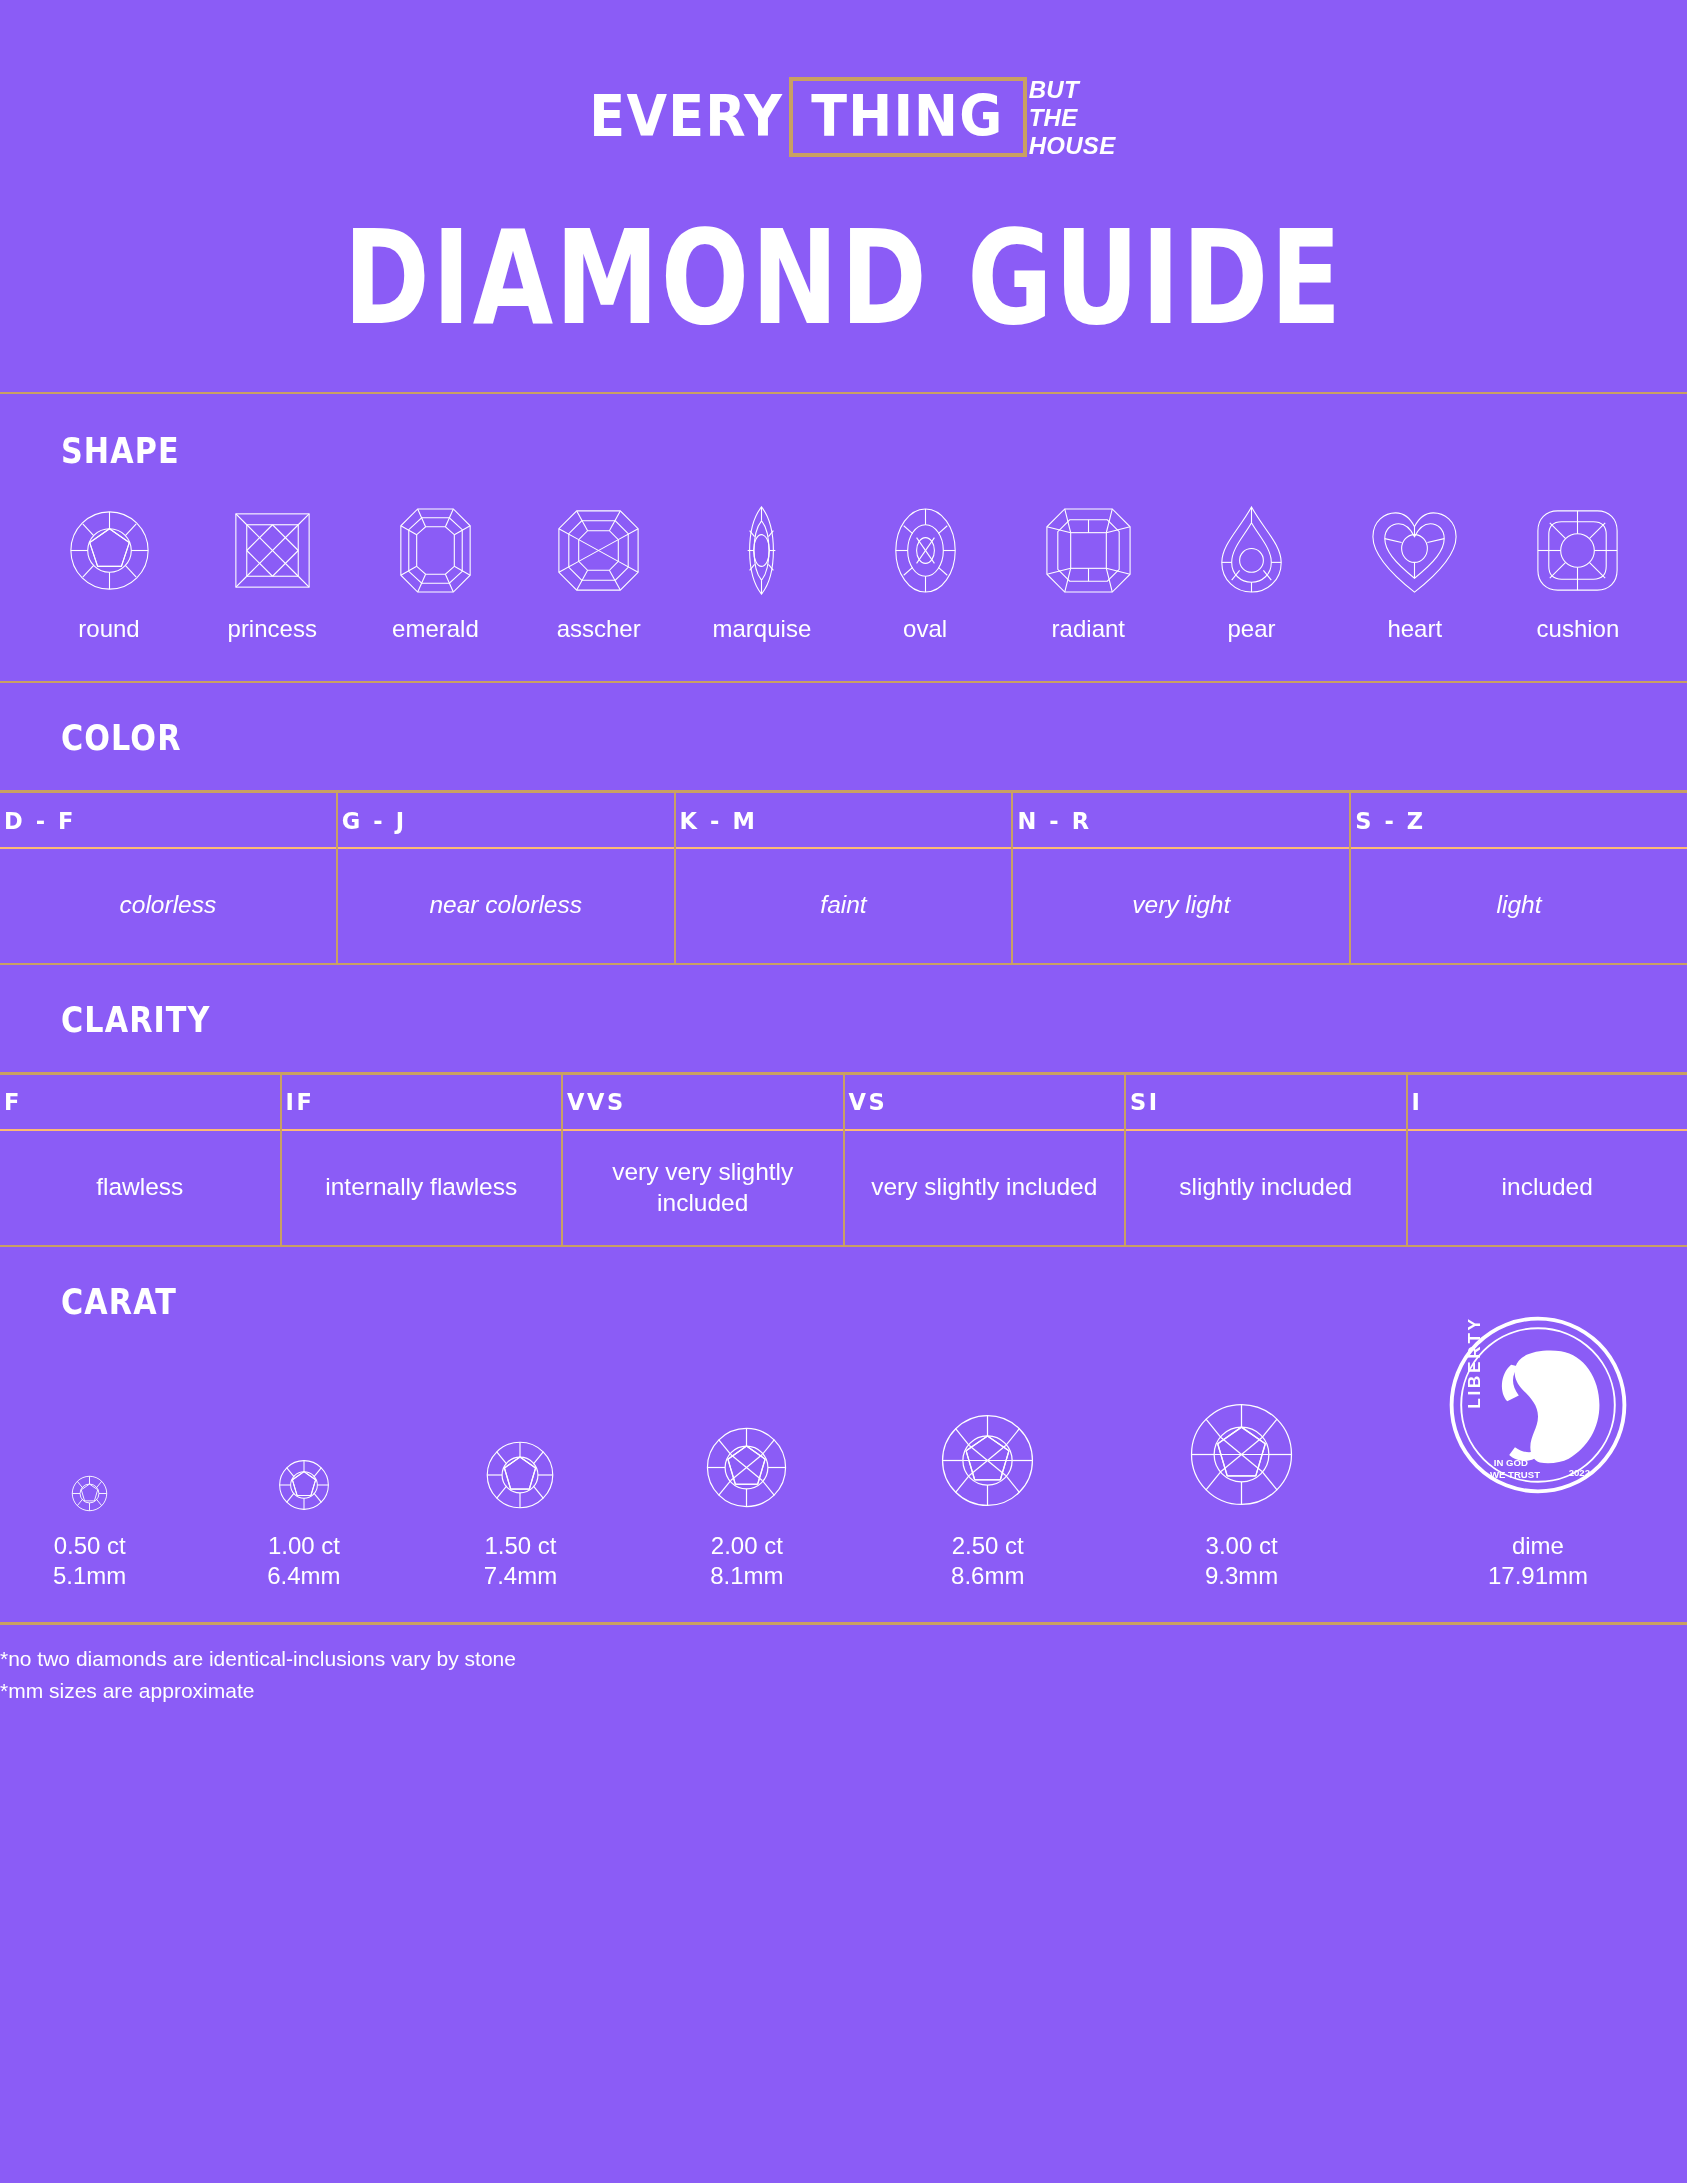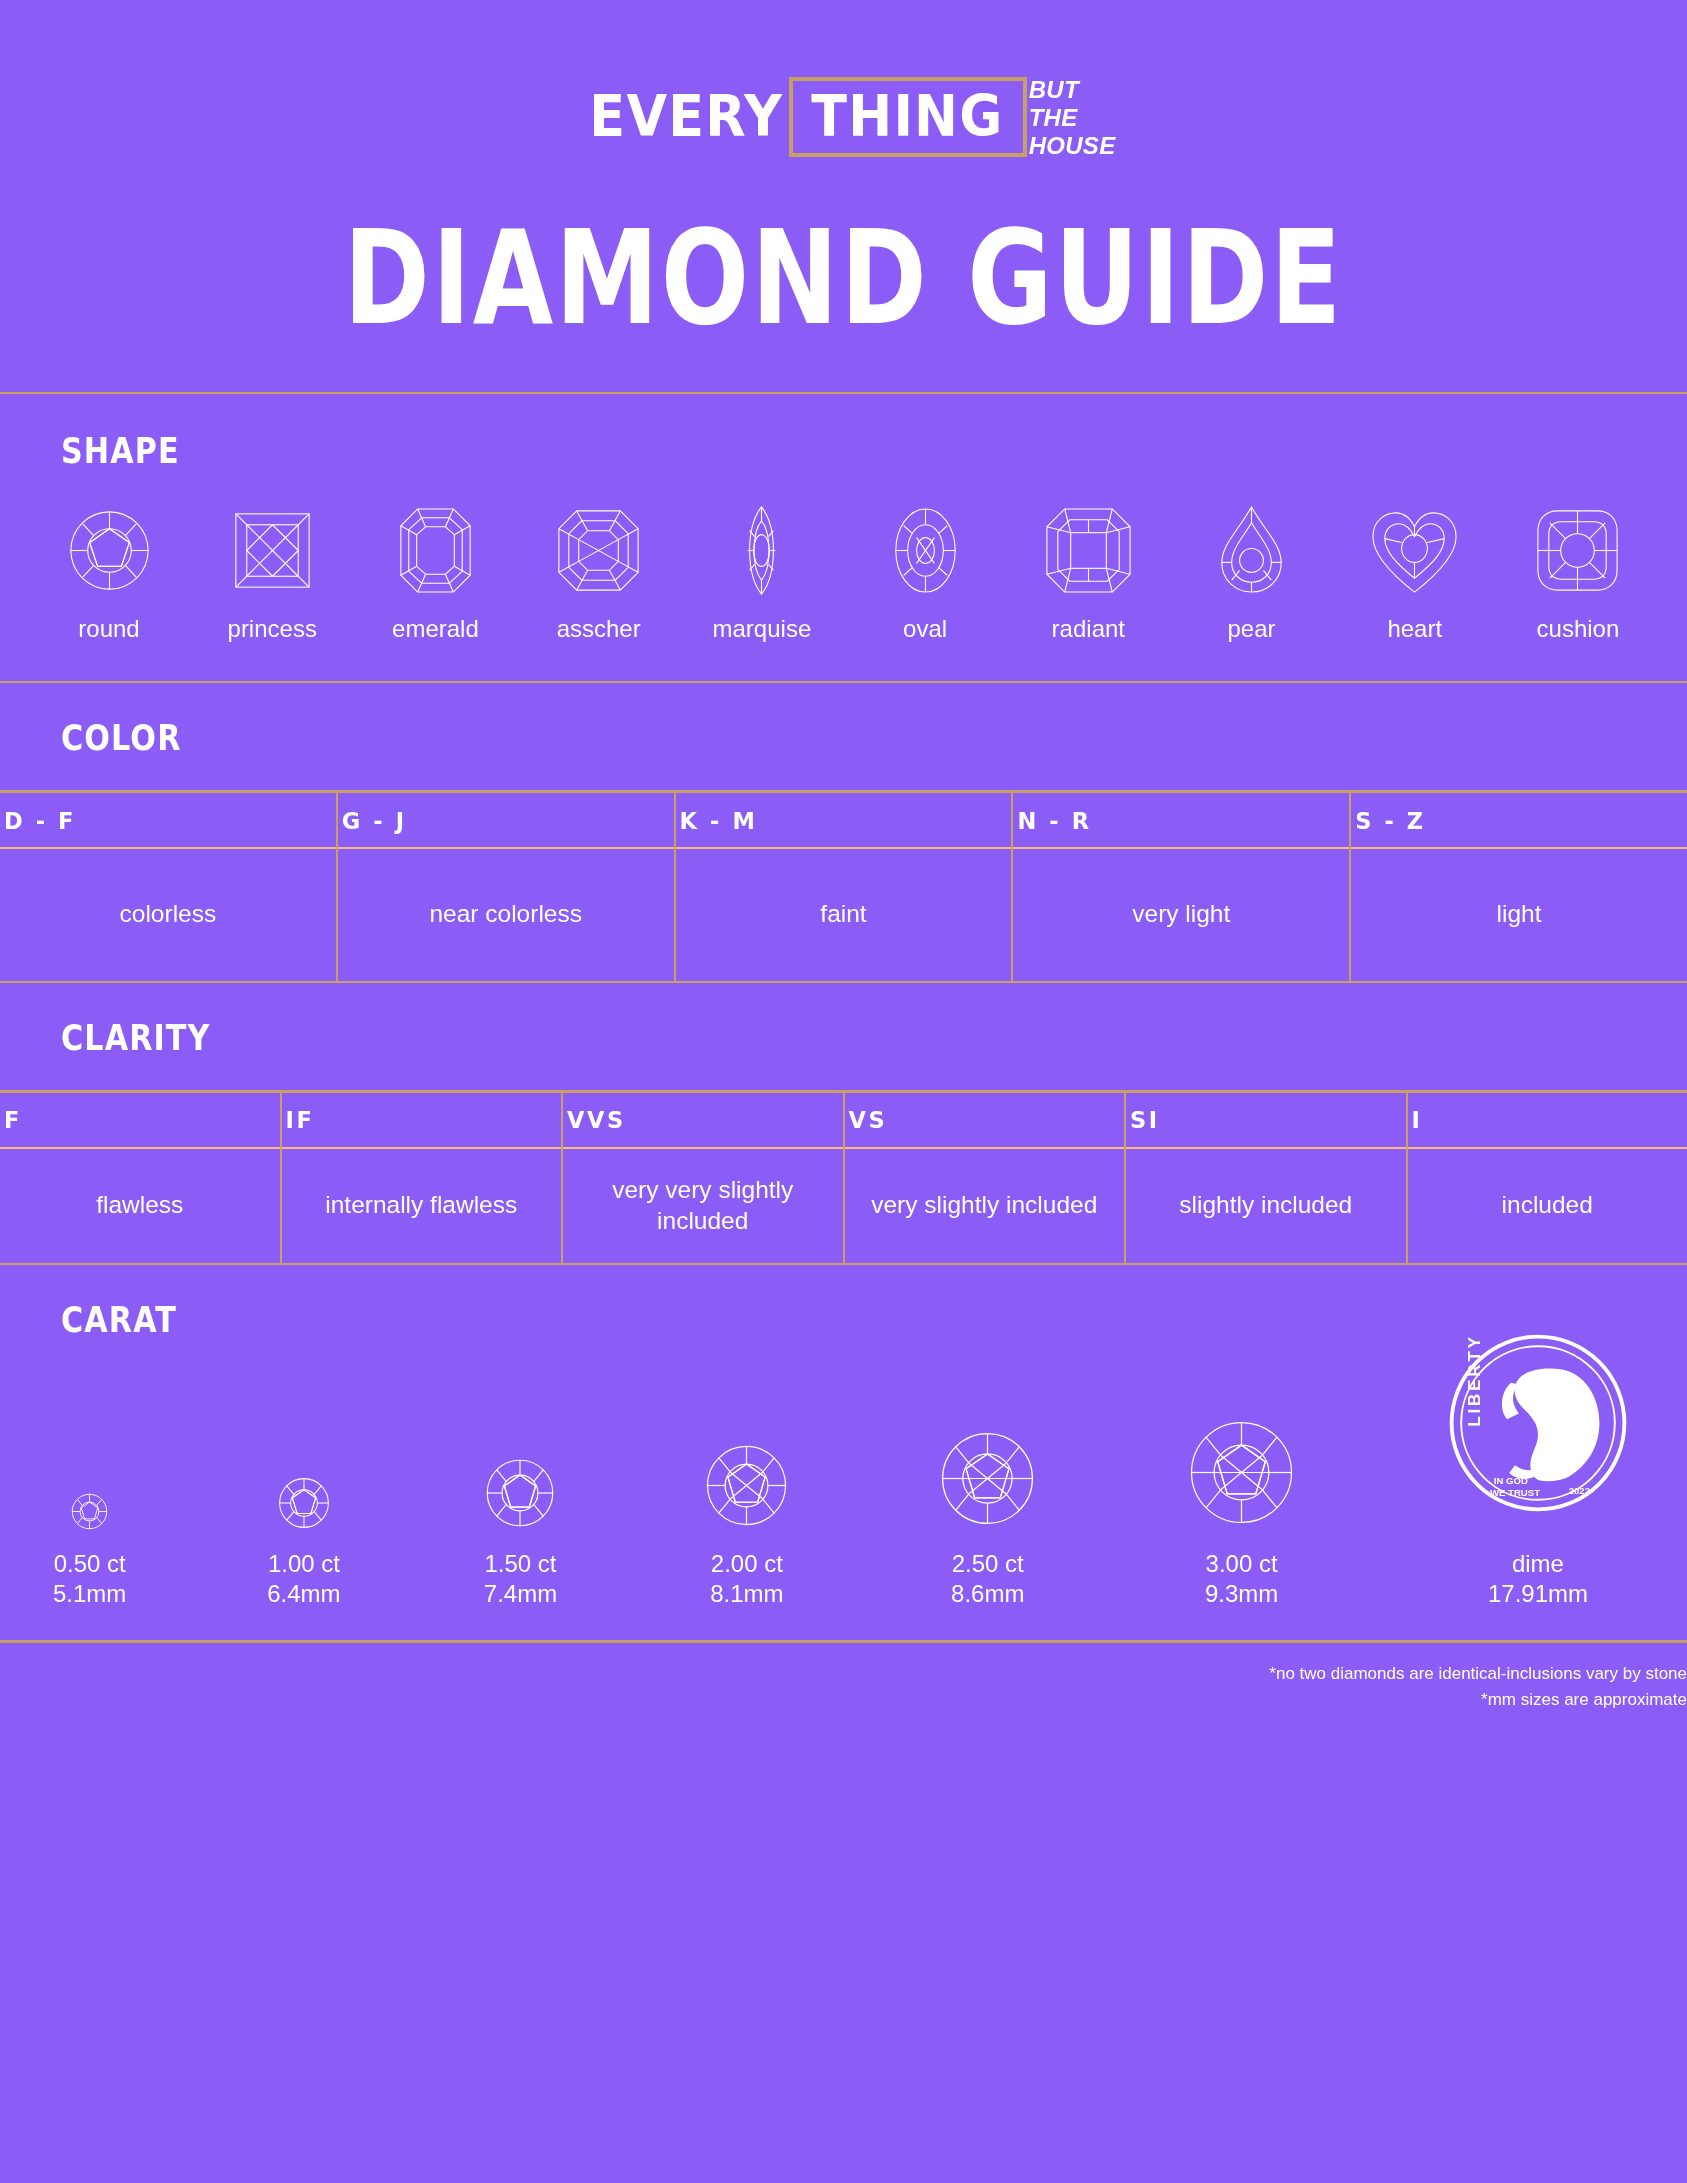--- a/index.html
+++ b/index.html
@@ -158,21 +158,21 @@
     text-align: center;
     font-size: 24.5px;
     color: #ffffff;
     display: flex;
     align-items: center;
     justify-content: center;
     padding: 6.6px 8px;
     box-sizing: border-box;
     line-height: 1.25;
   }
-  .color-table .tcol-body { height: 132px; }
+  .color-table .tcol-body { height: 114px; font-style: italic; }
   .clarity-table .tcol-body { height: 114px; }
 
   
   .carat-row {
     display: flex;
     align-items: flex-end;
     justify-content: space-between;
     padding: 0 53px;
     margin-top: 6.6px;
   }
@@ -189,23 +189,23 @@
   }
   .carat-label {
     margin-top: 17px;
     text-align: center;
     font-size: 24px;
     line-height: 1.28;
     color: #ffffff;
   }
 
   .footnotes {
-    text-align: right;
+    text-align: left;
     margin-top: 18.5px;
-    font-size: 17px;
+    font-size: 21px;
     line-height: 1.5;
     color: #ffffff;
   }
 </style>
 </head>
 <body>
 
 <div class="page">
 
   <div class="logo-wrap">

